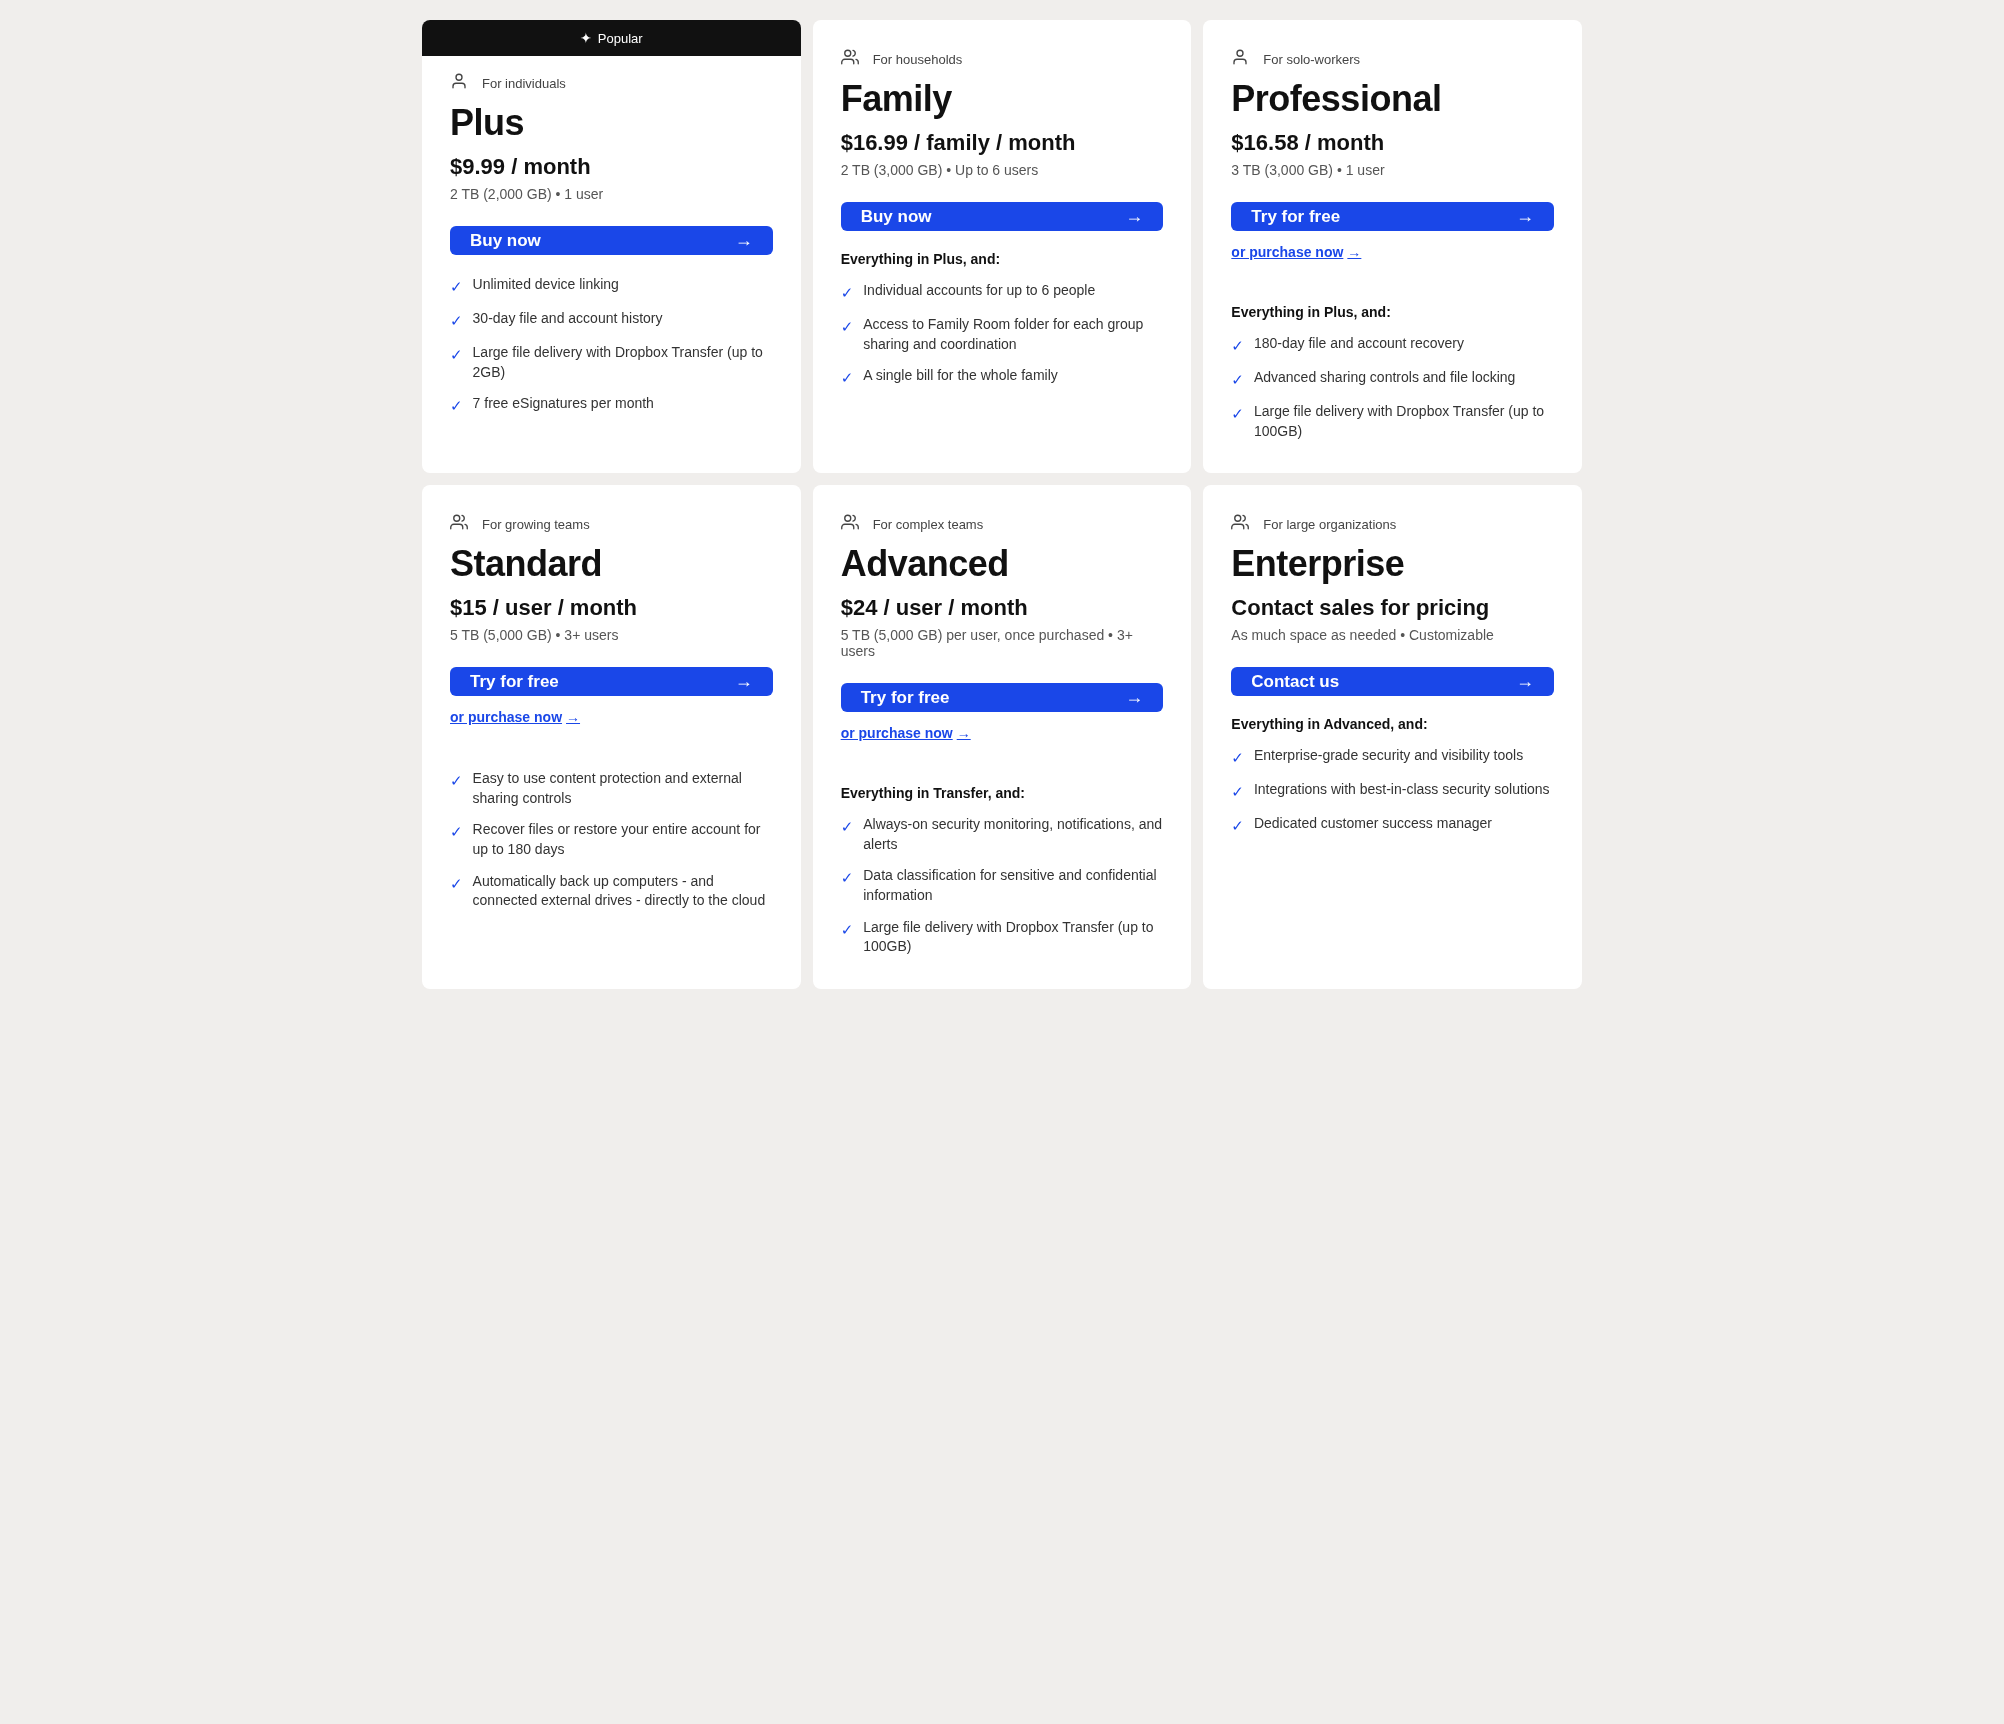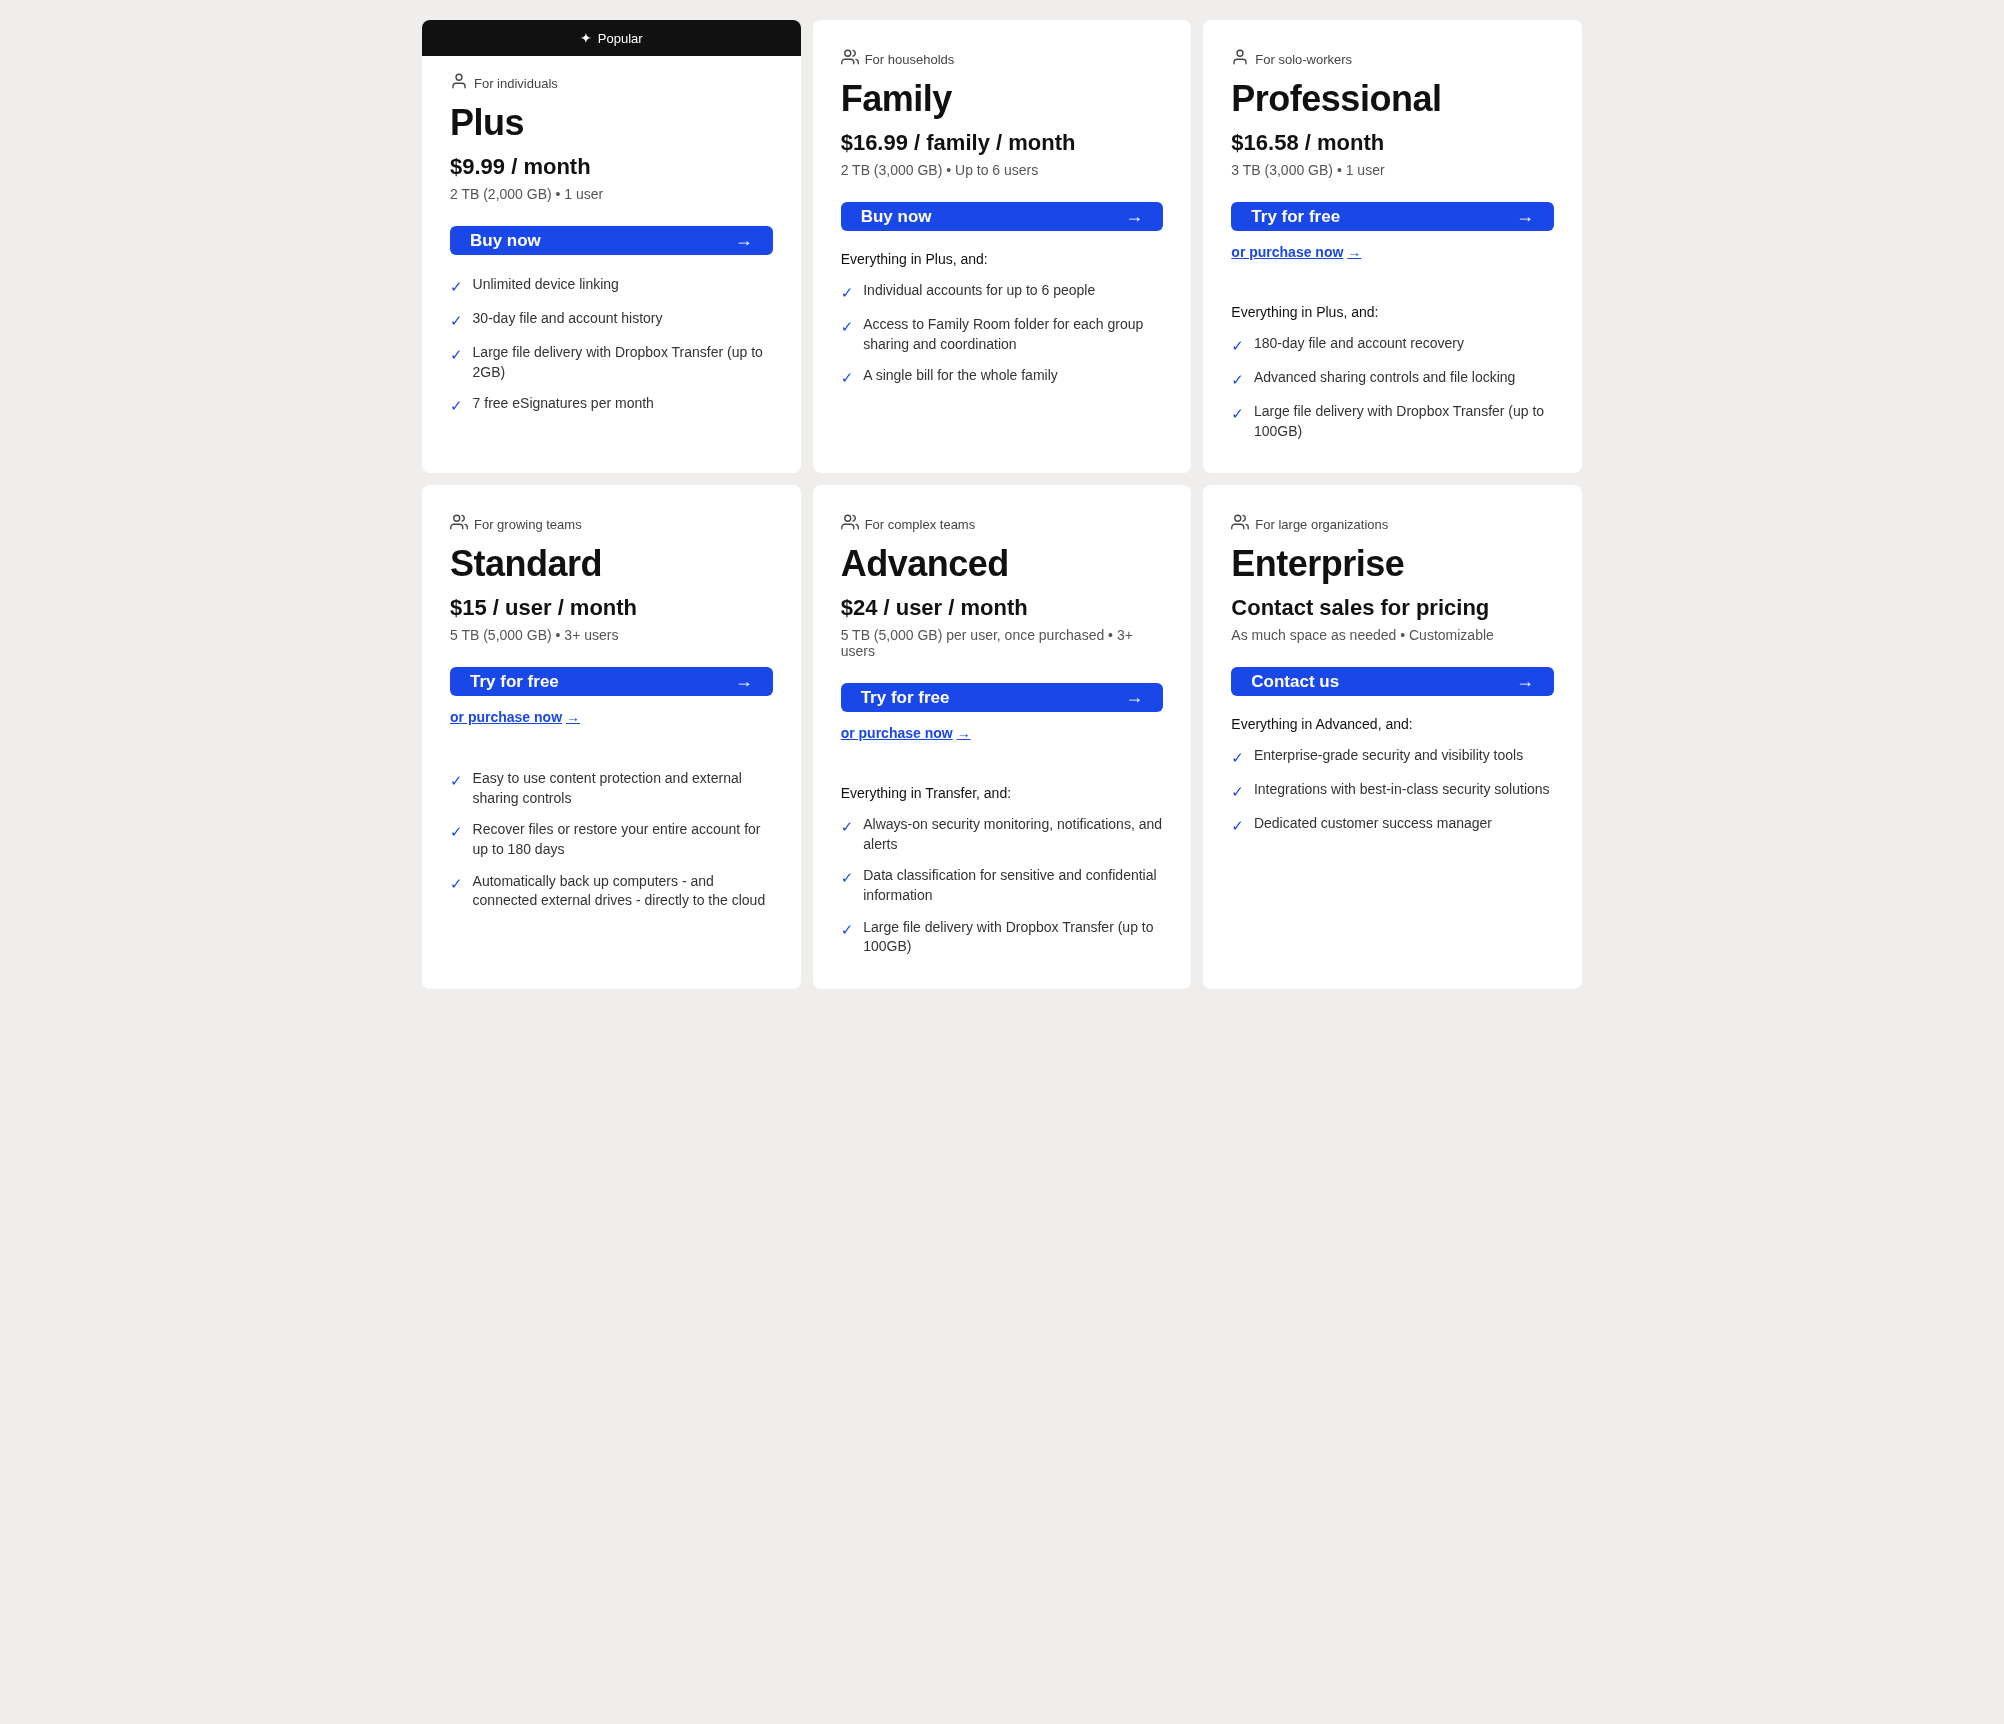--- a/index.html
+++ b/index.html
@@ -41,21 +41,21 @@
     }
     .sparkle {
       display: inline-block;
       font-size: 14px;
     }
     .audience {
       font-size: 13px;
       color: #444;
       display: flex;
       align-items: center;
-      gap: 6px;
+      gap: 14px;
       margin-bottom: 8px;
     }
     .audience-icon {
       font-size: 16px;
     }
     .plan-name {
       font-size: 36px;
       font-weight: 700;
       color: #111;
       margin-bottom: 10px;
@@ -100,21 +100,21 @@
       font-weight: 600;
       text-decoration: underline;
       cursor: pointer;
       margin-bottom: 20px;
     }
     .divider-space {
       margin-bottom: 24px;
     }
     .features-heading {
       font-size: 14px;
-      font-weight: 400;
+      font-weight: 700;
       color: #111;
       margin-bottom: 14px;
     }
     .feature-list {
       list-style: none;
       display: flex;
       flex-direction: column;
       gap: 12px;
     }
     .feature-item {

